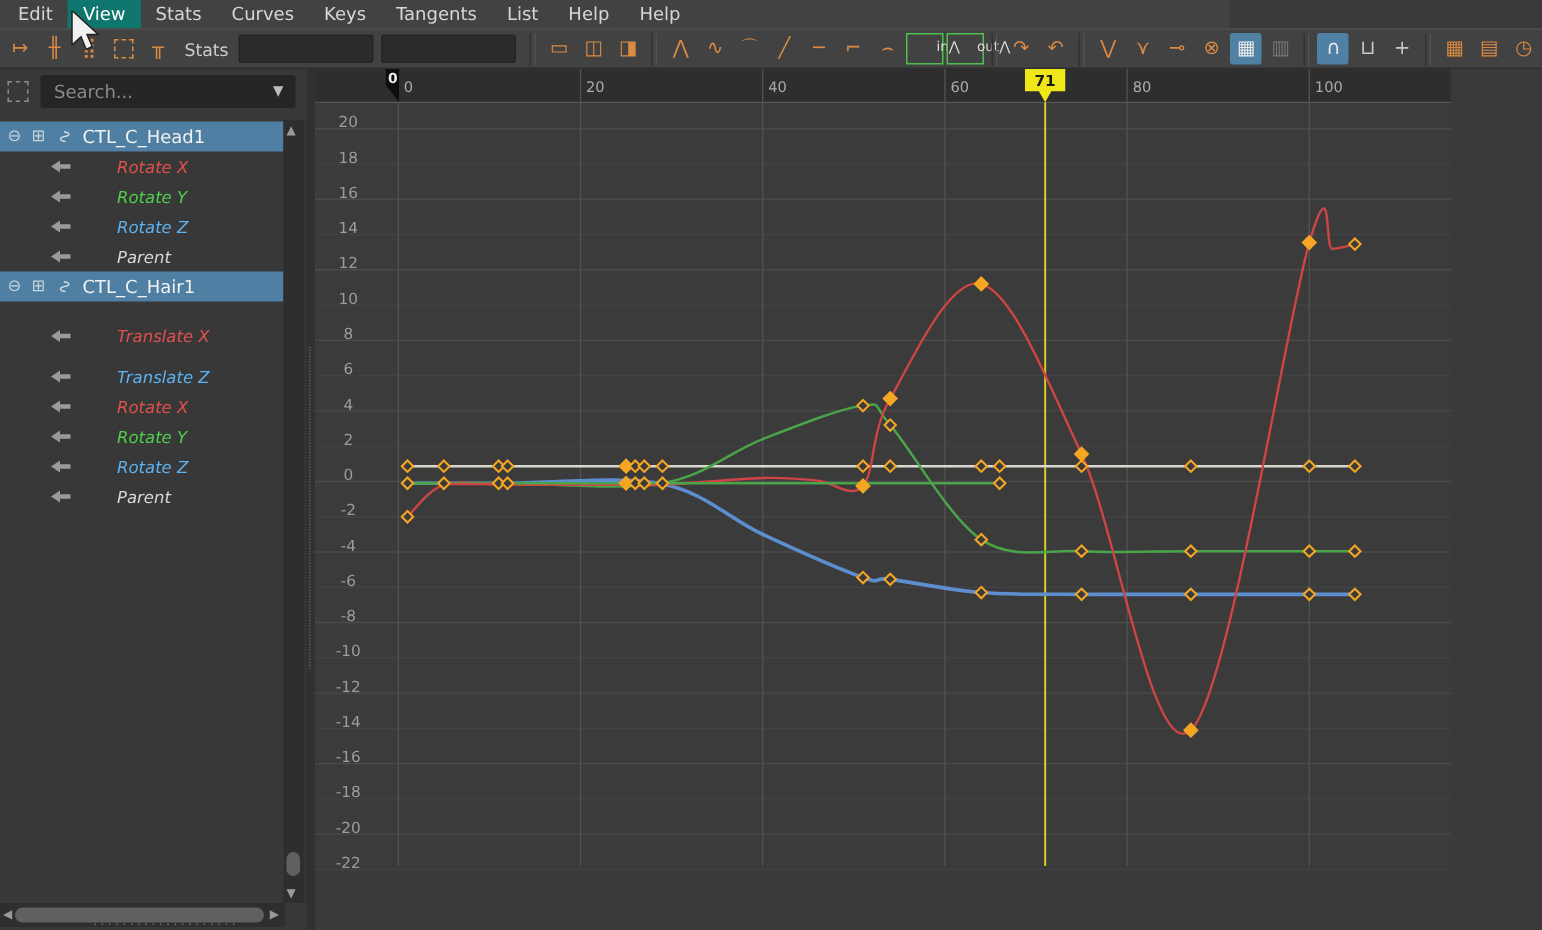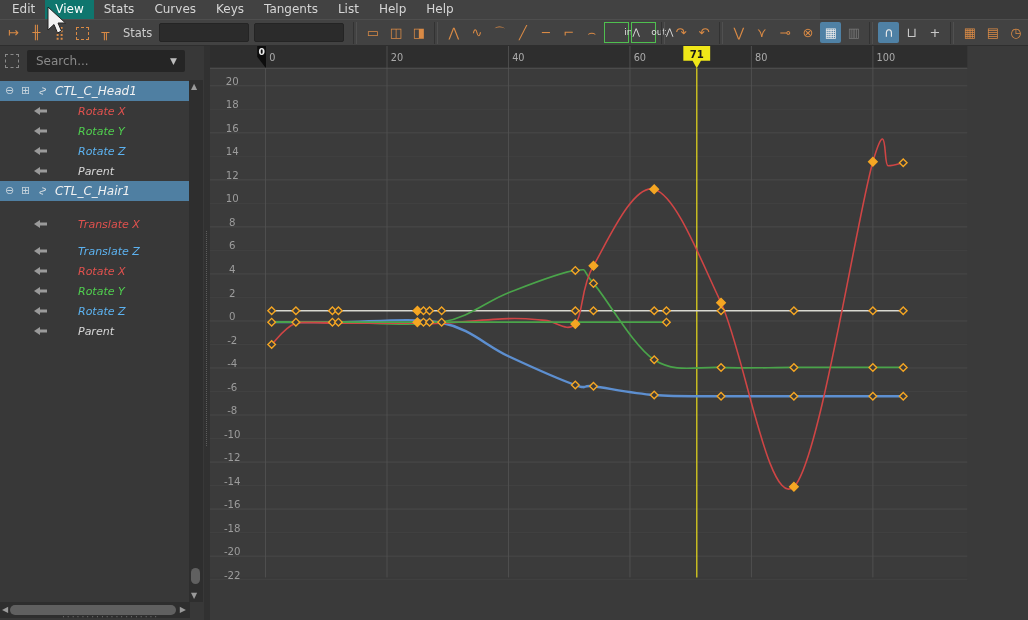--- a/index.html
+++ b/index.html
@@ -23,31 +23,31 @@
                   line-height:19px;font-size:9px;color:#dddddd;padding-left:19px;}
   .dashbox{display:inline-block;width:11px;height:11px;border:1px dashed #d98a45;vertical-align:middle;}
   .sep{width:2px;height:22px;border-left:1px solid #323232;border-right:1px solid #505050;margin:0 4px;flex:none;}
   .stats-label{color:#cccccc;font-size:11.5px;margin:0 7px 0 6px;flex:none;}
   .statfield{width:88px;height:17px;background:#2b2b2b;border:1px solid #242424;border-radius:2px;
              margin-right:5px;flex:none;}
   
   .panel{position:absolute;left:0;top:46px;width:204px;height:574px;background:#383838;}
   .searchrow{position:absolute;left:0;top:0;width:204px;height:30px;}
   .selbox-icon{position:absolute;left:5px;top:8px;width:12px;height:12px;border:1px dashed #8a8a8a;}
-  .searchfield{position:absolute;left:27px;top:4px;width:158px;height:22px;background:#252525;
+  .searchfield{position:absolute;left:27px;top:4px;width:170px;height:22px;background:#252525;
                border-radius:2px;box-sizing:border-box;}
   .search-text{position:absolute;left:9px;top:4px;color:#8a8a8a;font-size:12px;}
   .dd{position:absolute;right:8px;top:6px;color:#bdbdbd;font-size:9px;}
   .tree{position:absolute;left:0;top:34px;width:189px;height:522px;overflow:hidden;}
   .trow{position:absolute;left:0;width:189px;height:20px;}
   .trow.sel{background:#4f7fa2;}
   .t-minus,.t-plus{position:absolute;top:4px;font-size:11px;color:#c6d3dc;line-height:12px;}
   .t-minus{left:5px;} .t-plus{left:21px;}
   .t-squig{position:absolute;left:38px;top:3px;color:#d5dde2;font-size:12px;transform:rotate(90deg);}
-  .t-glabel{position:absolute;left:55px;top:3px;color:#f2f2f2;font-size:12px;font-style:italic;}
+  .t-glabel{position:absolute;left:55px;top:3px;color:#f2f2f2;font-size:12px;}
   .t-keyicon{position:absolute;left:33px;top:5px;}
   .t-clabel{position:absolute;left:78px;top:4px;font-size:11px;font-style:italic;}
   .vscroll{position:absolute;left:189px;top:34px;width:14px;height:522px;background:#2e2e2e;}
   .vs-up{position:absolute;left:2px;top:2px;color:#9a9a9a;font-size:8px;}
   .vs-thumb{position:absolute;left:2px;bottom:18px;width:9px;height:16px;background:#606060;border-radius:5px;}
   .vs-down{position:absolute;left:2px;bottom:2px;color:#9a9a9a;font-size:8px;}
   .hscroll{position:absolute;left:0;top:556px;width:190px;height:16px;background:#2e2e2e;}
   .hs-left{position:absolute;left:2px;top:3px;color:#9a9a9a;font-size:8px;}
   .hs-right{position:absolute;right:4px;top:3px;color:#9a9a9a;font-size:8px;}
   .hs-thumb{position:absolute;left:10px;top:3px;width:166px;height:10px;background:#606060;border-radius:5px;}

